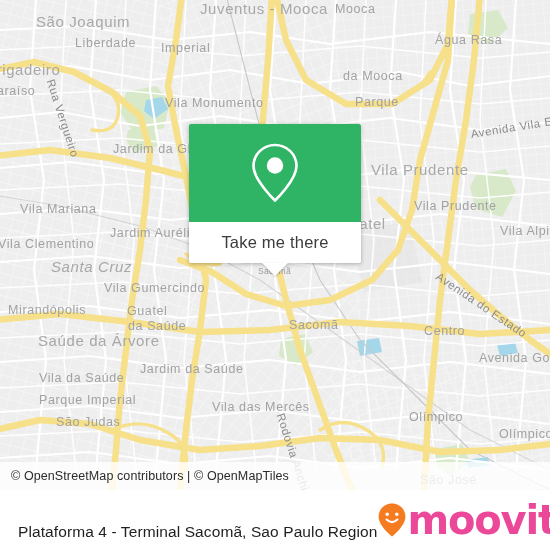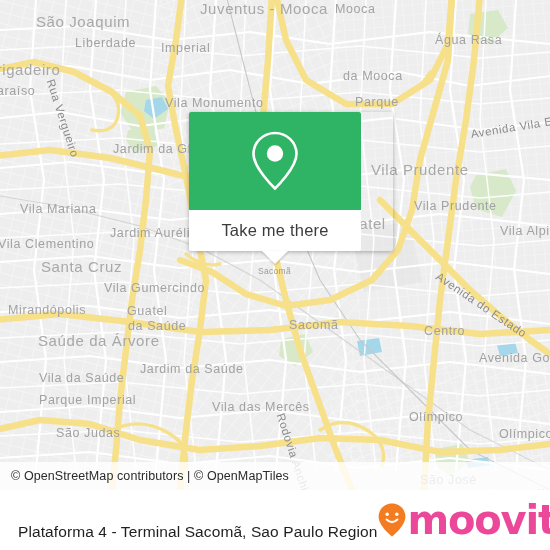--- a/index.html
+++ b/index.html
@@ -51,22 +51,22 @@
     align-items: center;
     padding-left: 11px;
     font-size: 12.5px;
     color: #2a2a2a;
     letter-spacing: 0.1px;
   }
 
   
   #card {
     position: absolute;
-    left: 189px; top: 112px;
-    width: 204px;
+    left: 189px; top: 124px;
+    width: 172px;
     box-shadow: 0 1px 4px rgba(0,0,0,0.30);
     border-radius: 2px;
     overflow: visible;
     z-index: 30;
   }
   #card-top {
     width: 172px; height: 98px;
     background: #2eb464;
     border-radius: 2px 2px 0 0;
     display: flex;
@@ -281,37 +281,37 @@
         <div class="maplabel lbl-place" style="left: 165px; top: 97px;">Vila Monumento</div>
         <div class="maplabel lbl-place" style="left: 113px; top: 143px;">Jardim da Glória</div>
         <div class="maplabel lbl-place-sm" style="left: 371px; top: 162px;">Vila Prudente</div>
         <div class="maplabel lbl-road" style="left: 470px; top: 129px; transform-origin: left top; transform: rotate(-9deg);">Avenida Vila Ema</div>
         <div class="maplabel lbl-place" style="left: 20px; top: 203px;">Vila Mariana</div>
         <div class="maplabel lbl-place" style="left: 110px; top: 227px;">Jardim Aurélia</div>
         <div class="maplabel lbl-place" style="left: 414px; top: 200px;">Vila Prudente</div>
         <div class="maplabel lbl-place" style="left: 500px; top: 225px;">Vila Alpina</div>
         <div class="maplabel lbl-place" style="left: -2px; top: 238px;">Vila Clementino</div>
         <div class="maplabel lbl-place-sm" style="left: 338px; top: 216px;">Guatel</div>
-        <div class="maplabel lbl-place-sm" style="left: 41px; top: 259px;">Santa Cruz</div>
+        <div class="maplabel lbl-place-sm" style="left: 51px; top: 259px; font-style: italic;">Santa Cruz</div>
         <div class="maplabel lbl-place" style="left: 104px; top: 282px;">Vila Gumercindo</div>
         <div class="maplabel lbl-poi" style="left: 258px; top: 267px;">Sacomã</div>
         <div class="maplabel lbl-road" style="left: 440px; top: 271px; transform-origin: left top; transform: rotate(34deg);">Avenida do Estado</div>
         <div class="maplabel lbl-place" style="left: 8px; top: 304px;">Mirandópolis</div>
         <div class="maplabel lbl-place" style="left: 127px; top: 305px;">Guatel</div>
         <div class="maplabel lbl-place" style="left: 128px; top: 320px;">da Saúde</div>
         <div class="maplabel lbl-place" style="left: 289px; top: 319px;">Sacomã</div>
         <div class="maplabel lbl-place" style="left: 424px; top: 325px;">Centro</div>
         <div class="maplabel lbl-place-sm" style="left: 38px; top: 333px;">Saúde da Árvore</div>
         <div class="maplabel lbl-place" style="left: 479px; top: 352px;">Avenida Goiás</div>
         <div class="maplabel lbl-place" style="left: 39px; top: 372px;">Vila da Saúde</div>
         <div class="maplabel lbl-place" style="left: 140px; top: 363px;">Jardim da Saúde</div>
         <div class="maplabel lbl-place" style="left: 39px; top: 394px;">Parque Imperial</div>
         <div class="maplabel lbl-place" style="left: 409px; top: 411px;">Olímpico</div>
         <div class="maplabel lbl-place" style="left: 499px; top: 428px;">Olímpico</div>
-        <div class="maplabel lbl-place" style="left: 56px; top: 416px; margin-top: 11px;">São Judas</div>
+        <div class="maplabel lbl-place" style="left: 56px; top: 416px;">São Judas</div>
         <div class="maplabel lbl-place" style="left: 212px; top: 401px;">Vila das Mercês</div>
         <div class="maplabel lbl-road" style="left: 285px; top: 412px; transform-origin: left top; transform: rotate(72deg);">Rodovia Anchieta</div>
         <div class="maplabel lbl-place" style="left: 420px; top: 474px;">São José</div>
         <div class="maplabel lbl-place-sm" style="left: 493px; top: 487px;">Rua Silvia</div>
         <div class="maplabel lbl-road" style="left: 55px; top: 78px; transform-origin: left top; transform: rotate(72deg);">Rua Vergueiro</div>
       </div>
 
     <div id="attribution">
       <span>© OpenStreetMap contributors | © OpenMapTiles</span>
     </div>

